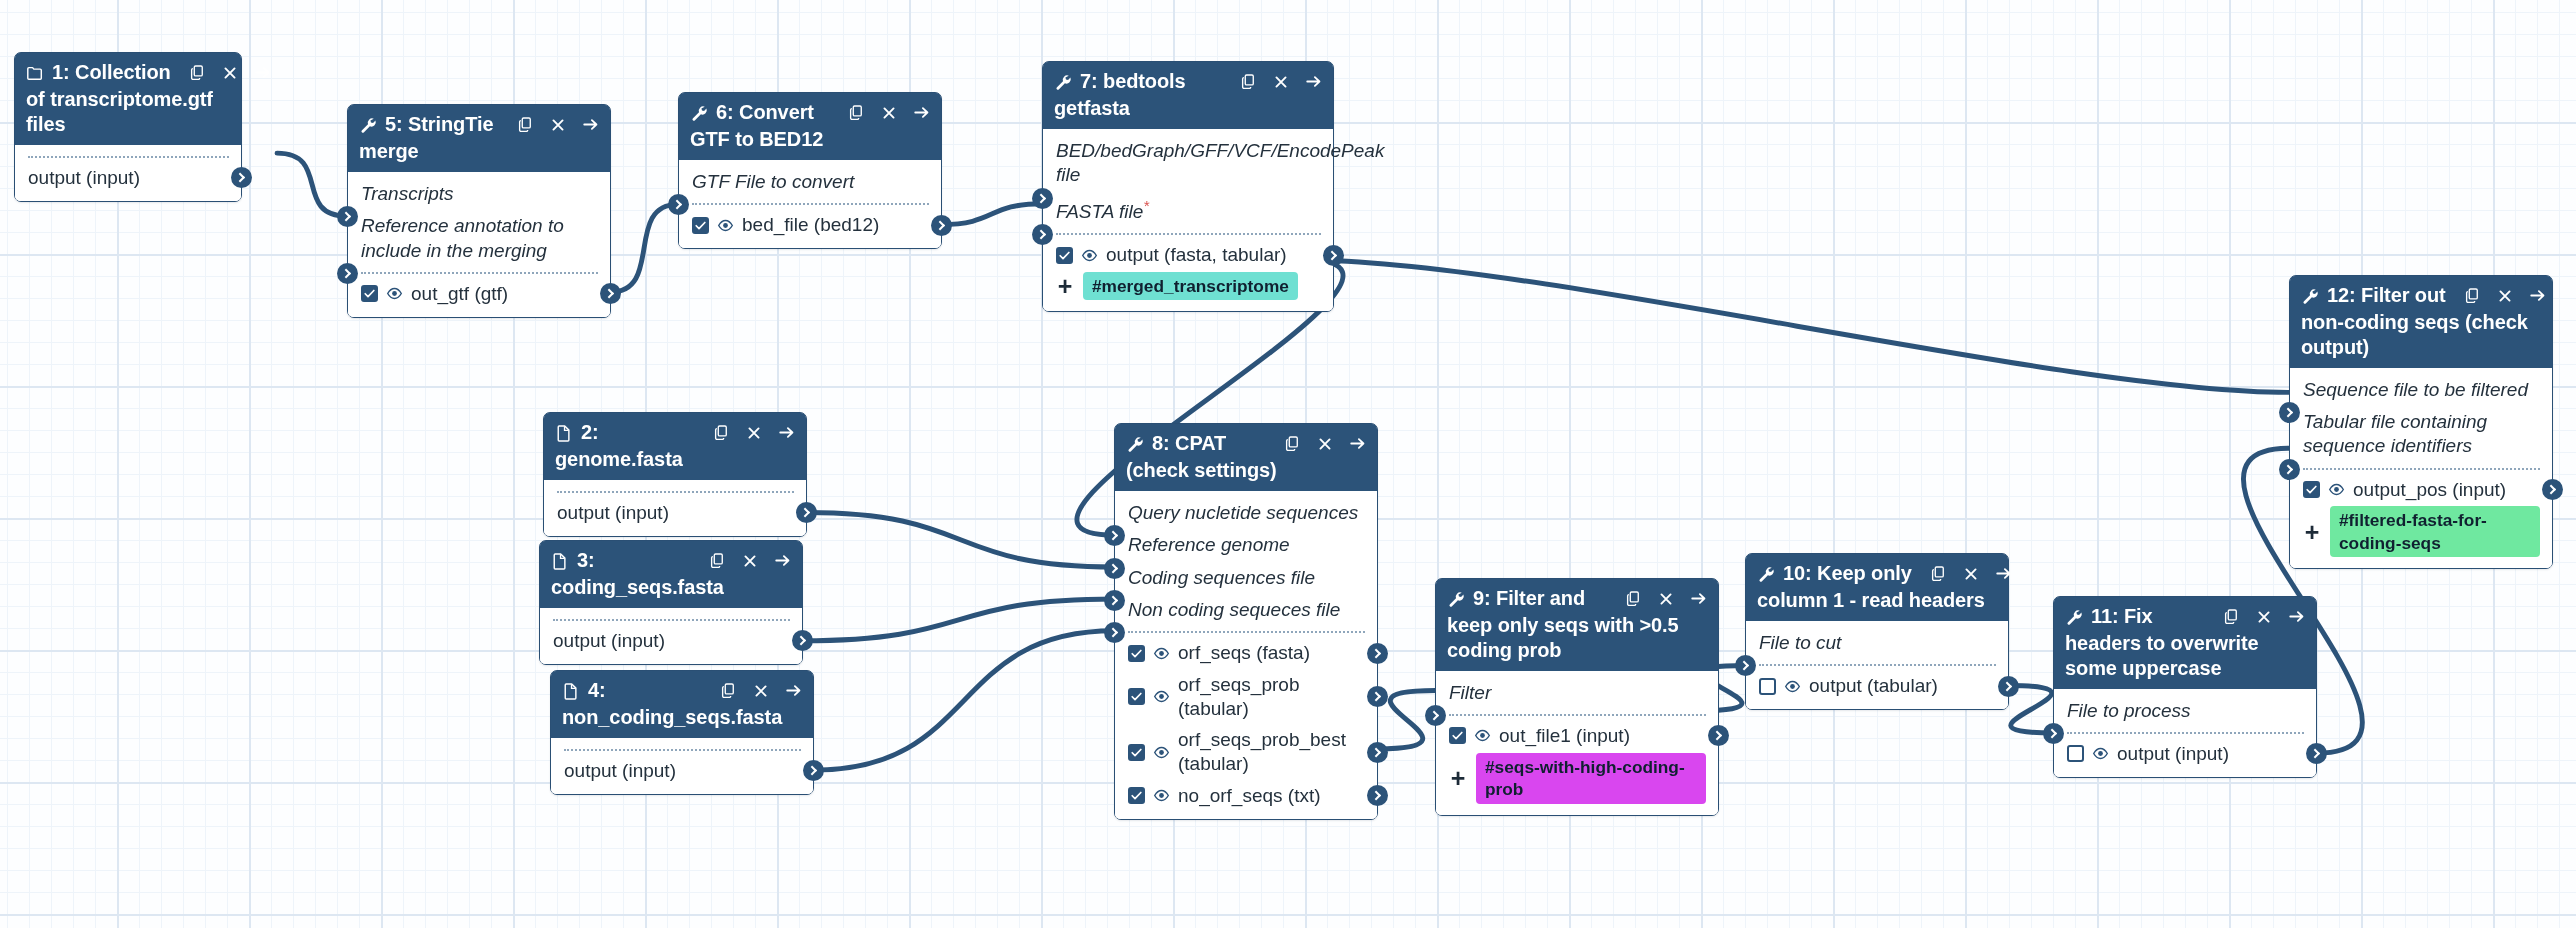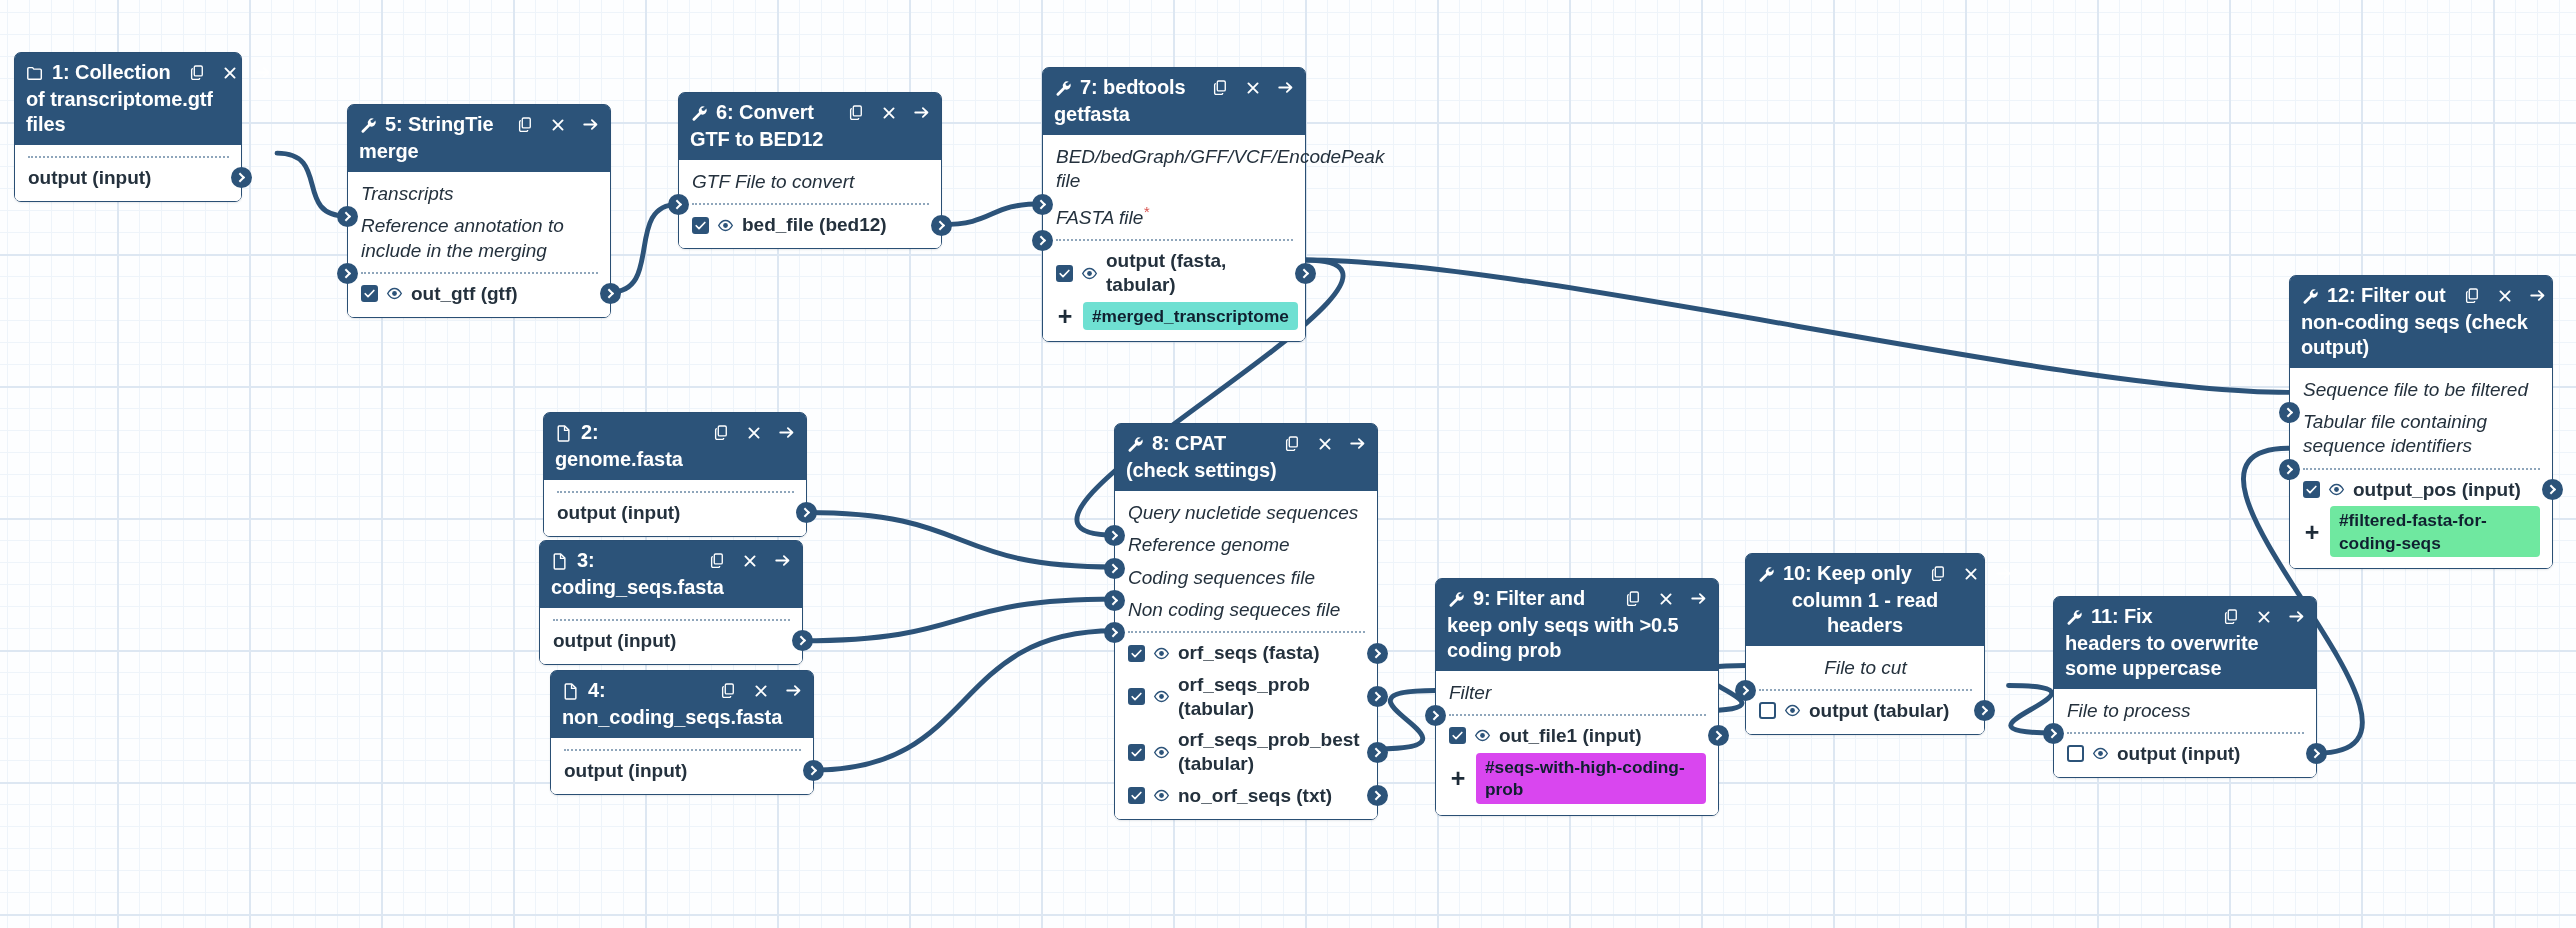--- a/index.html
+++ b/index.html
@@ -112,21 +112,21 @@
   .out-row {
     position: relative;
     display: flex;
     align-items: center;
     font-size: 19px;
     color: #24313d;
     padding: 4px 12px 4px 13px;
     gap: 8px;
     line-height: 1.25;
   }
-  .out-row .lbl { white-space: pre-line; font-weight: bold; }
+  .out-row .lbl { white-space: pre-line; }
   .cbox {
     width: 17px; height: 17px;
     border: 2px solid #2c5379;
     border-radius: 3px;
     box-sizing: border-box;
     flex: 0 0 auto;
     display: inline-flex;
     align-items: center;
     justify-content: center;
     background: #ffffff;
@@ -331,21 +331,21 @@
               <svg width="17" height="17" viewBox="0 0 20 20" aria-hidden="true">
                 <path d="M10 4.2C5.4 4.2 2 10 2 10s3.4 5.8 8 5.8S18 10 18 10 14.6 4.2 10 4.2z" fill="none" stroke="#2c5379" stroke-width="1.7"></path>
                 <circle cx="10" cy="10" r="2.8" fill="#2c5379"></circle>
               </svg>
             </span>
             <span class="lbl">bed_file (bed12)</span>
             <span class="term out"></span>
           </div>
         </div>
       </div>
-      <div class="node" style="left: 1042px; top: 67px; width: 264px;">
+      <div class="node" style="left: 1042px; top: 61px; width: 292px;">
         <div class="node-header">
           <div class="node-header-top">
             <span class="hdr-icon">
               <svg width="18" height="18" viewBox="0 0 20 20" aria-hidden="true">
                 <path d="M16.4 3.0a4.9 4.9 0 0 0-6.4 6.2L3.1 16a1.6 1.6 0 0 0 2.2 2.3l6.8-6.8a4.9 4.9 0 0 0 6.2-6.4l-2.7 2.7-2.3-.6-.6-2.3z" fill="#ffffff"></path>
               </svg>
             </span>
             <span class="hdr-title">7: bedtools</span>
             <span class="hdr-actions">
               <span class="act">
@@ -657,21 +657,21 @@
             </span>
             <span class="lbl">out_file1 (input)</span>
             <span class="term out"></span>
           </div>
           <div class="tag-row">
             <span class="plus">+</span>
             <span class="tag" style="background: #d946ef;">#seqs-with-high-coding-prob</span>
           </div>
         </div>
       </div>
-      <div class="node" style="left: 1745px; top: 553px; width: 240px; text-align: center;">
+      <div class="node" style="left: 1745px; top: 553px; width: 264px;">
         <div class="node-header">
           <div class="node-header-top">
             <span class="hdr-icon">
               <svg width="18" height="18" viewBox="0 0 20 20" aria-hidden="true">
                 <path d="M16.4 3.0a4.9 4.9 0 0 0-6.4 6.2L3.1 16a1.6 1.6 0 0 0 2.2 2.3l6.8-6.8a4.9 4.9 0 0 0 6.2-6.4l-2.7 2.7-2.3-.6-.6-2.3z" fill="#ffffff"></path>
               </svg>
             </span>
             <span class="hdr-title">10: Keep only</span>
             <span class="hdr-actions">
               <span class="act">

